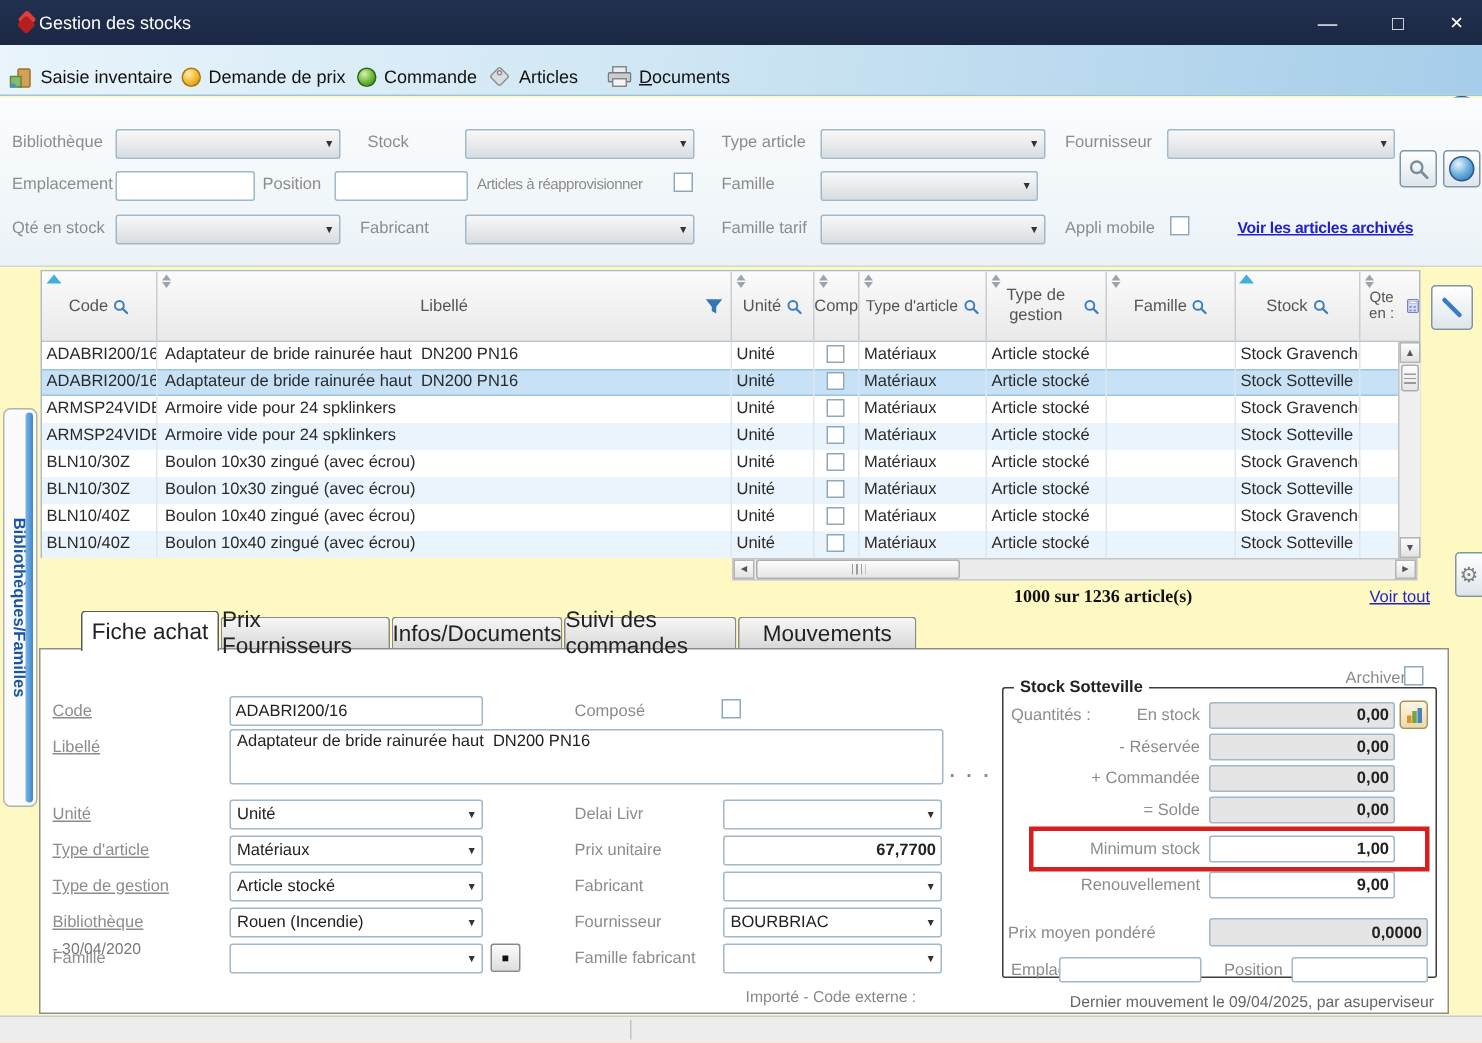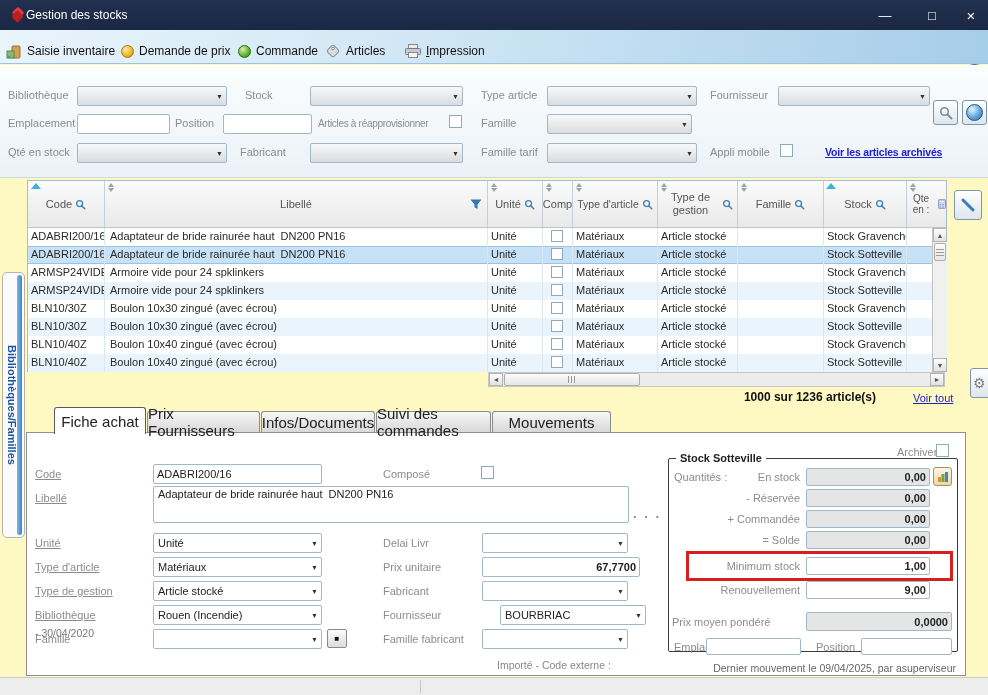--- a/index.html
+++ b/index.html
@@ -132,21 +132,21 @@
         <circle cx="8" cy="5.5" r="1.3" fill="#fff" stroke="#888"></circle>
       </svg>
       <span>Articles</span>
     </div>
     <div class="tool-item" style="left:405px;">
       <svg width="16" height="14" viewBox="0 0 16 14">
         <rect x="3.5" y="0.5" width="9" height="4" fill="#ececec" stroke="#888"></rect>
         <rect x="0.5" y="4.5" width="15" height="6" rx="1" fill="#c8ccd0" stroke="#787c80"></rect>
         <rect x="3.5" y="8.5" width="9" height="5" fill="#f4f4f4" stroke="#888"></rect>
       </svg>
-      <span class="mn">Impression</span>
+      <span class="mn">Documents</span>
     </div>
     <input class="search-input" placeholder="Rechercher" style="">
     <svg class="abs" style="left:826px;top:36px;" width="22" height="22" viewBox="0 0 22 22">
       <circle cx="9" cy="9" r="6" fill="#d5e8f6" stroke="#3f79b5" stroke-width="2.2"></circle>
       <line x1="13.5" y1="13.5" x2="19" y2="19" stroke="#3f79b5" stroke-width="2.6" stroke-linecap="round"></line>
     </svg>
     <span class="ball help-ball">?</span>
     <span class="ball blue-x">✕</span>
   </div>
 
@@ -399,21 +399,21 @@
   </div>
 
   <div class="hscroll">
     <span class="sb-btn" style="left:0;top:0;width:14px;height:13px;">◄</span>
     <span class="sb-thumb" style="left:15px;top:0;width:136px;height:13px;">
         <span class="grip-h"></span>
       </span>
     <span class="sb-btn" style="right:0;top:0;width:14px;height:13px;">►</span>
   </div>
 
-  <div class="abs bold12" style="left:616px;top:390px;width:260px;text-align:right;">1000 sur 1236 article(s)</div>
+  <div class="abs bold12" style="left:676px;top:390px;width:260px;font-family:Liberation Serif, serif;">1000 sur 1236 article(s)</div>
   <a class="link" style="left:913px;top:392px;font-size:11px;">Voir tout</a>
 
   <div class="iconbtn" style="left:954px;top:190px;width:28px;height:30px;">
     <svg width="18" height="18" viewBox="0 0 18 18">
       <line x1="4" y1="4" x2="14" y2="14" stroke="#3a7cc0" stroke-width="3" stroke-linecap="round"></line>
     </svg>
   </div>
   <div class="iconbtn" style="left:970px;top:368px;width:26px;height:30px;justify-content:flex-start;padding-left:2px;">
     <span style="font-size:14px;color:#808080;">⚙</span>
   </div>
@@ -467,28 +467,28 @@
   <span class="note" style="left:35px;top:627px;z-index:3;color:#777;">- 30/04/2020</span>
 
   <span class="lbl" style="left:383px;top:468px;z-index:3;">Composé</span>
   <span class="chk" style="left:481px;top:466px;z-index:3;"></span>
   <span class="lbl" style="left:383px;top:537px;z-index:3;">Delai Livr</span>
   <div class="combo" style="left:482px;top:533px;width:146px;z-index:3;">
       <span class="ctext"></span>
       <span class="arr">▼</span>
     </div>
   <span class="lbl" style="left:383px;top:561px;z-index:3;">Prix unitaire</span>
-  <input class="tinput num" style="left: 482px; top: 557px; width: 158px; z-index: 3;" value="67,7700">
+  <input class="tinput num" style="left: 482px; top: 557px; width: 146px; z-index: 3;" value="67,7700">
   <span class="lbl" style="left:383px;top:585px;z-index:3;">Fabricant</span>
   <div class="combo" style="left:482px;top:581px;width:146px;z-index:3;">
       <span class="ctext"></span>
       <span class="arr">▼</span>
     </div>
   <span class="lbl" style="left:383px;top:609px;z-index:3;">Fournisseur</span>
-  <div class="combo" style="left:500px;top:605px;width:146px;z-index:3;">
+  <div class="combo" style="left:482px;top:605px;width:146px;z-index:3;">
       <span class="ctext">BOURBRIAC</span>
       <span class="arr">▼</span>
     </div>
   <span class="lbl" style="left:383px;top:633px;z-index:3;">Famille fabricant</span>
   <div class="combo" style="left:482px;top:629px;width:146px;z-index:3;">
       <span class="ctext"></span>
       <span class="arr">▼</span>
     </div>
   <span class="note" style="left:497px;top:659px;z-index:3;">Importé - Code externe :</span>
 

